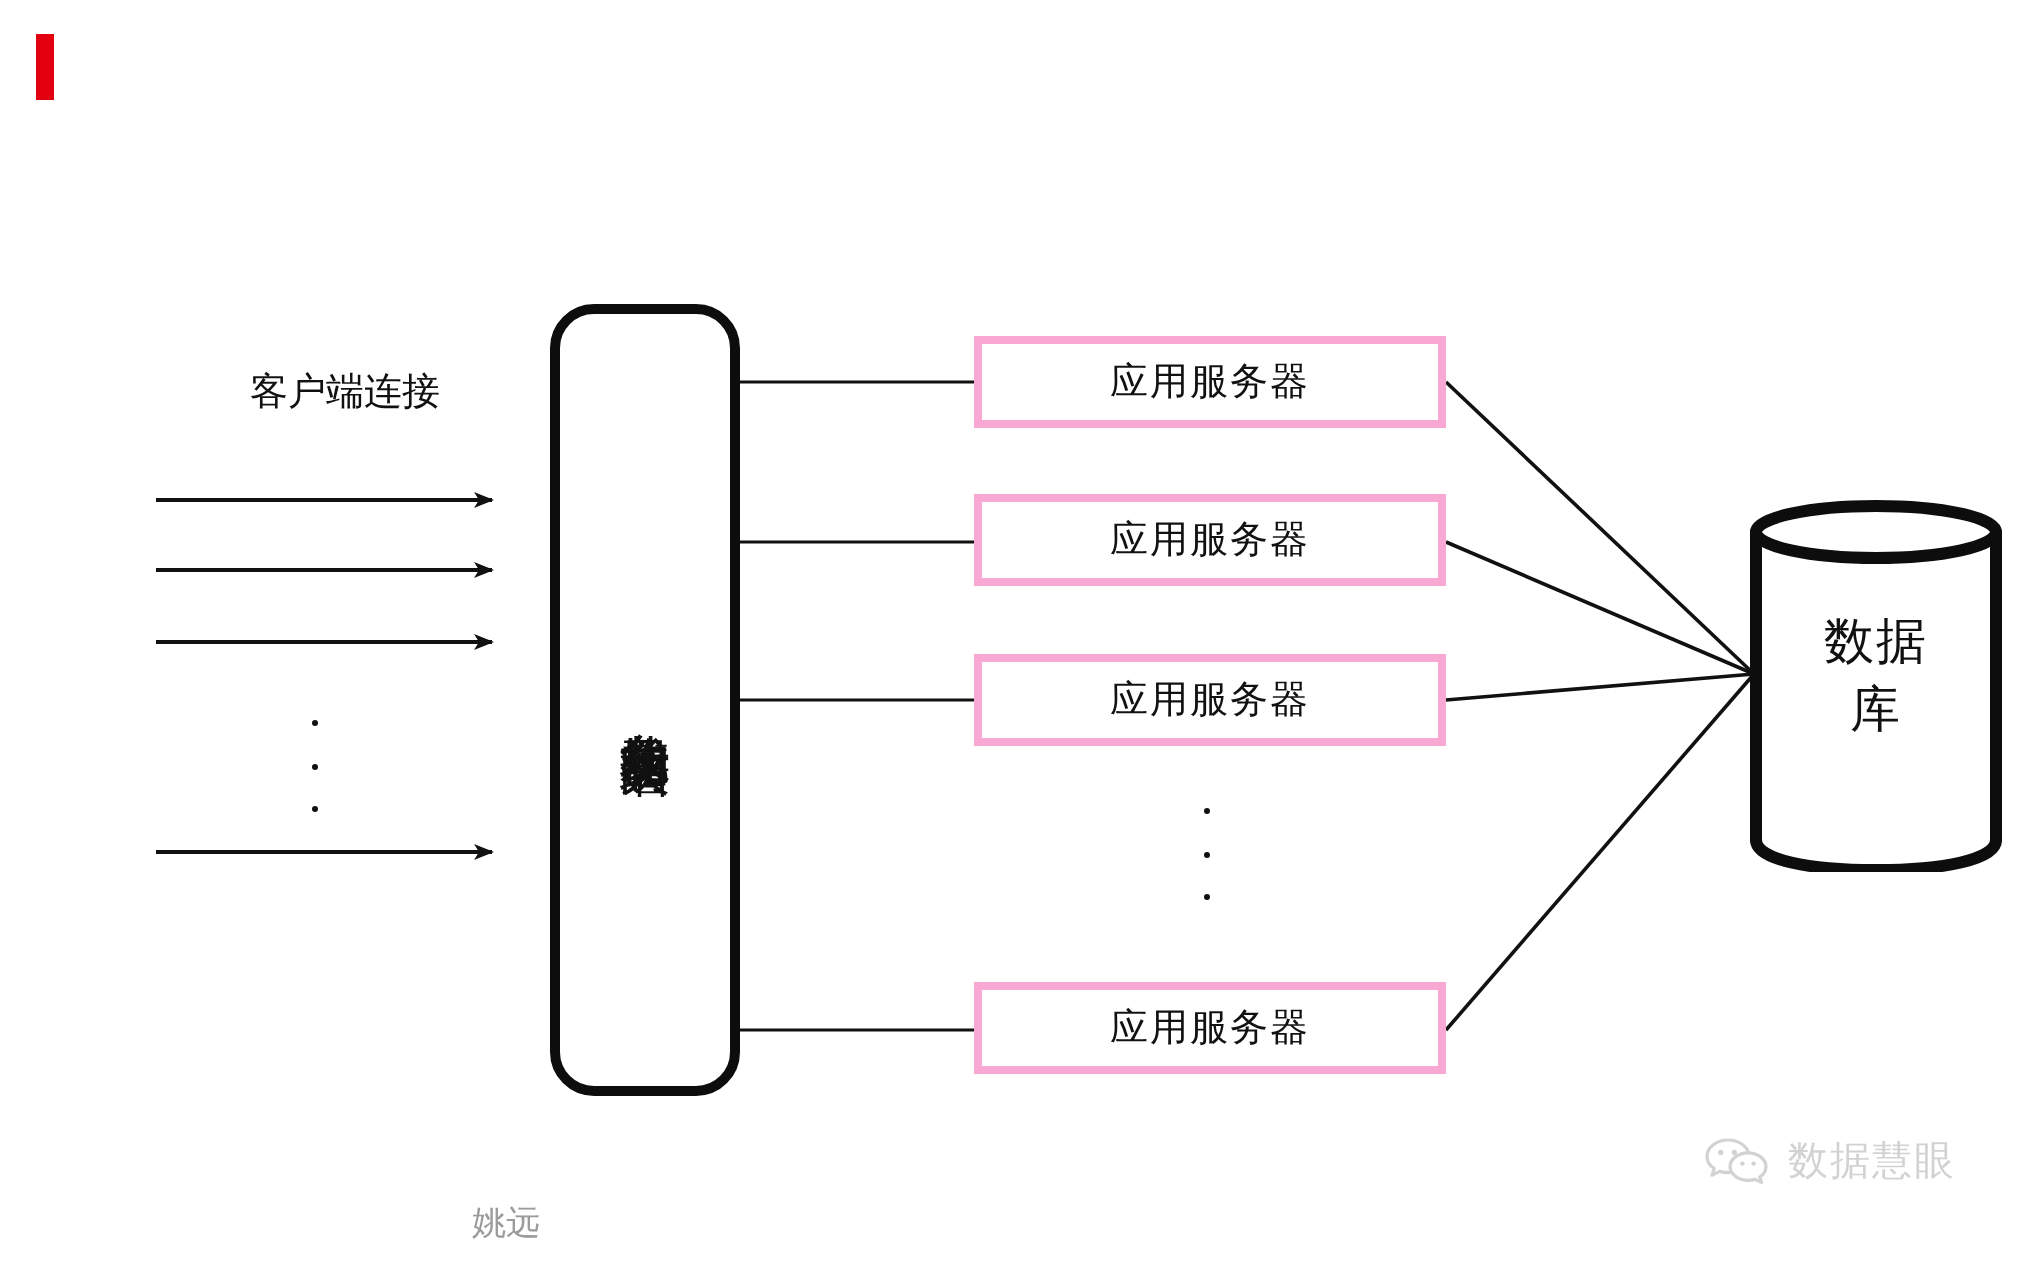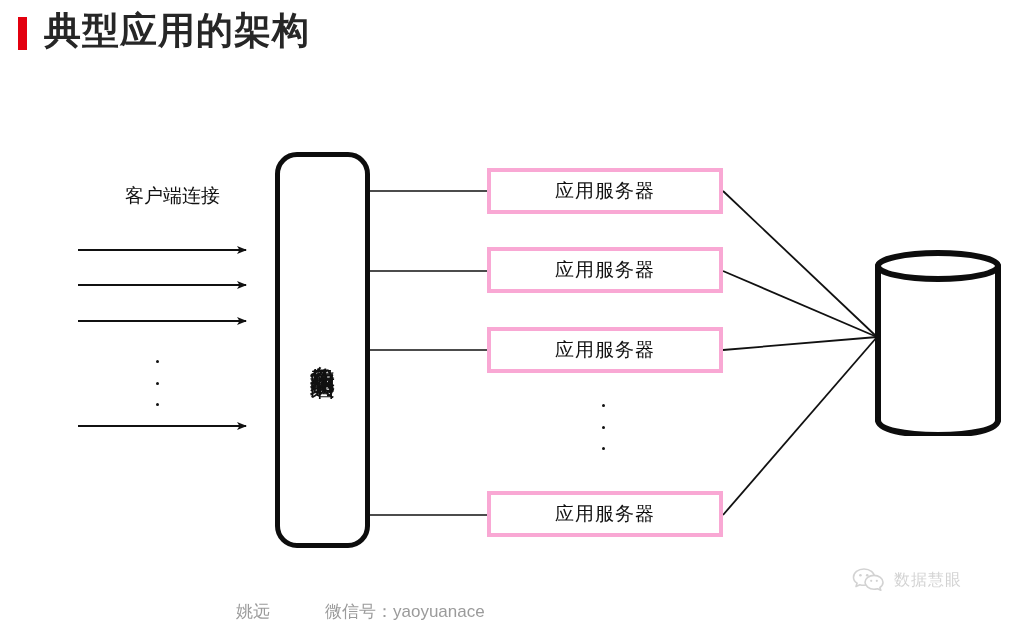--- a/index.html
+++ b/index.html
@@ -190,32 +190,31 @@
   .badge {
     position: absolute;
     left: 852px;
     top: 567px;
     display: flex;
     align-items: center;
     gap: 8px;
     opacity: 0.30;
   }
   .badge-text {
-    font-size: 16px;
+    font-size: 20px;
     color: #6e6e6e;
     letter-spacing: 1px;
     font-family: "DejaVu Sans", "Liberation Sans", sans-serif;
   }
 </style>
 </head>
 <body>
 
 <div class="title-bar">
   <div class="title-accent"></div>
-  <div class="page-title">典型应用的架构</div>
 </div>
 
 <div class="diagram">
 
   <svg class="edges" viewBox="0 0 1020 635" width="1020" height="635">
     <defs>
       <marker id="arrowhead" markerWidth="10" markerHeight="8" refX="9" refY="4" orient="auto" markerUnits="userSpaceOnUse">
         <path d="M0,0 L10,4 L0,8 L2.5,4 Z" fill="#111"></path>
       </marker>
     </defs>
@@ -273,26 +272,29 @@
       <i></i>
   </div>
 
   <div class="db">
     <svg viewBox="0 0 126 186" width="126" height="186">
       <path d="M3,16 L3,170" stroke="#0d0d0d" stroke-width="6" fill="none" stroke-linecap="round"></path>
       <path d="M123,16 L123,170" stroke="#0d0d0d" stroke-width="6" fill="none" stroke-linecap="round"></path>
       <ellipse cx="63" cy="16" rx="60" ry="13" fill="#ffffff" stroke="#0d0d0d" stroke-width="6"></ellipse>
       <path d="M3,170 C3,180 30,185 63,185 C96,185 123,180 123,170" fill="none" stroke="#0d0d0d" stroke-width="6" stroke-linecap="round"></path>
     </svg>
+    <div class="db-label">
+      <div>数据</div>
+      <div>库</div>
+    </div>
   </div>
 </div>
 
 <div class="footer">
   <div class="footer-author">姚远</div>
-  <div class="footer-wechat">微信号：yaoyuanace</div>
 </div>
 
 <div class="badge">
   <svg width="34" height="26" viewBox="0 0 34 26">
     <path d="M12,2 C6,2 1.5,5.8 1.5,10.2 C1.5,12.6 2.9,14.8 5.1,16.2 L4,19.6 L7.8,17.7
              C9.1,18.1 10.5,18.3 12,18.3 C18,18.3 22.5,14.6 22.5,10.2 C22.5,5.8 18,2 12,2 Z" fill="none" stroke="#6e6e6e" stroke-width="1.6" stroke-linejoin="round"></path>
     <circle cx="8.4" cy="8.2" r="1.3" fill="#6e6e6e"></circle>
     <circle cx="15.2" cy="8.2" r="1.3" fill="#6e6e6e"></circle>
     <path d="M22,8.4 C26.8,8.4 31,11.5 31,15.3 C31,17.4 29.8,19.3 27.9,20.5 L28.8,23.3
              L25.6,21.7 C24.5,22 23.3,22.2 22,22.2 C17.2,22.2 13,19 13,15.3 C13,11.5 17.2,8.4 22,8.4 Z" fill="#ffffff" stroke="#6e6e6e" stroke-width="1.6" stroke-linejoin="round"></path>

